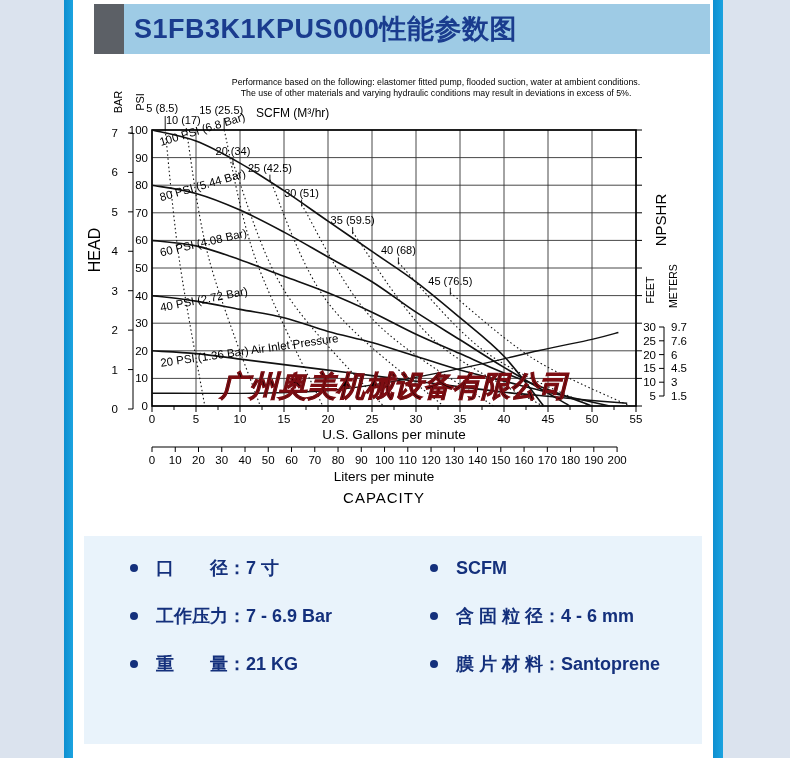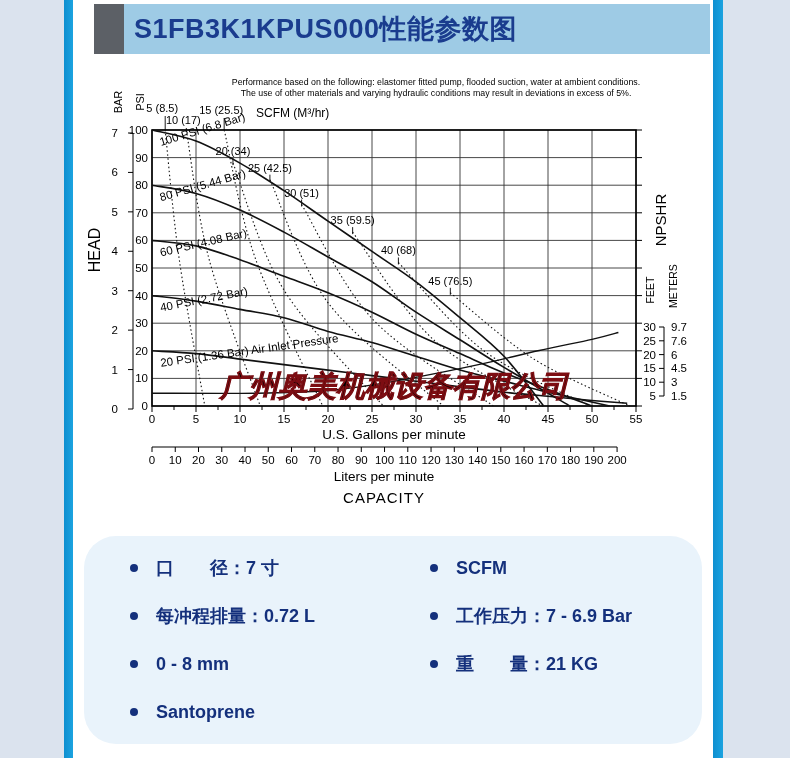--- a/index.html
+++ b/index.html
@@ -11,21 +11,21 @@
   .stripe{position:absolute;top:0;height:758px;background:linear-gradient(90deg,#0e8fd0,#1ba3e0);}
   .stripe.left{left:64px;width:9px;}
   .stripe.right{left:713px;width:10px;}
   .title-bar{position:absolute;left:84px;top:4px;width:616px;height:50px;display:flex;padding-left:10px;}
   .title-sq{width:30px;height:50px;background:#5c6066;flex:0 0 auto;}
   .title-bg{flex:1;background:#9ecbe5;display:flex;align-items:center;}
   .title-text{color:#1a3c8e;font-size:27px;font-weight:bold;padding-left:10px;letter-spacing:0.5px;white-space:nowrap;}
   #chart{position:absolute;left:84px;top:58px;}
   #chart text{font-family:"Liberation Sans",sans-serif;fill:#000;}
   .spec-panel{position:absolute;left:84px;top:536px;width:618px;height:208px;background:#e9f3fb;
-    display:grid;grid-template-columns:300px 1fr;grid-auto-rows:48px;padding:8px 0 0 46px;box-sizing:border-box;border-radius:32px;}
+    display:grid;grid-template-columns:300px 1fr;grid-auto-rows:48px;padding:8px 0 0 46px;box-sizing:border-box;}
   .spec-item{display:flex;align-items:center;}
   .bullet{width:8px;height:8px;border-radius:50%;background:#14307c;margin-right:18px;flex:0 0 auto;}
   .spec-label,.spec-value{color:#14307c;font-size:18px;font-weight:bold;white-space:pre;}
 </style>
 </head>
 <body>
 
 <div class="page">
   <div class="strip left"></div>
   <div class="stripe left"></div>
@@ -258,35 +258,32 @@
       <span class="bullet"></span>
       <span class="spec-label">口　　径：</span>
       <span class="spec-value">7 寸</span>
     </div>
     <div class="spec-item">
       <span class="bullet"></span>
       <span class="spec-value">SCFM</span>
     </div>
     <div class="spec-item">
       <span class="bullet"></span>
-      <span class="spec-label">每冲程排量：</span>
-      <span class="spec-value">0.72 L</span>
-    </div>
-    <div class="spec-item">
-      <span class="bullet"></span>
       <span class="spec-label">工作压力：</span>
       <span class="spec-value">7 - 6.9 Bar</span>
     </div>
     <div class="spec-item">
       <span class="bullet"></span>
-      <span class="spec-value">0 - 8 mm</span>
+      <span class="spec-label">含 固 粒 径：</span>
+      <span class="spec-value">4 - 6 mm</span>
     </div>
     <div class="spec-item">
       <span class="bullet"></span>
       <span class="spec-label">重　　量：</span>
       <span class="spec-value">21 KG</span>
     </div>
     <div class="spec-item">
       <span class="bullet"></span>
+      <span class="spec-label">膜 片 材 料：</span>
       <span class="spec-value">Santoprene</span>
     </div>
   </div>
 </div>
 
 </body></html>

